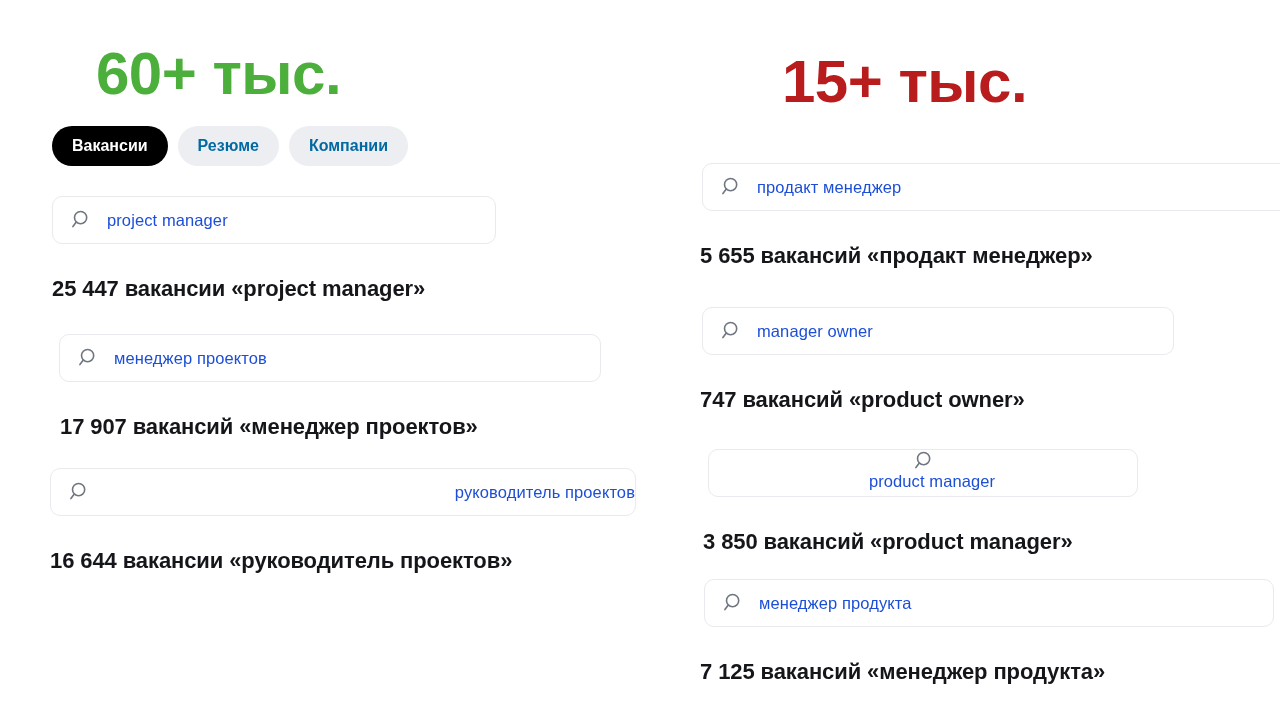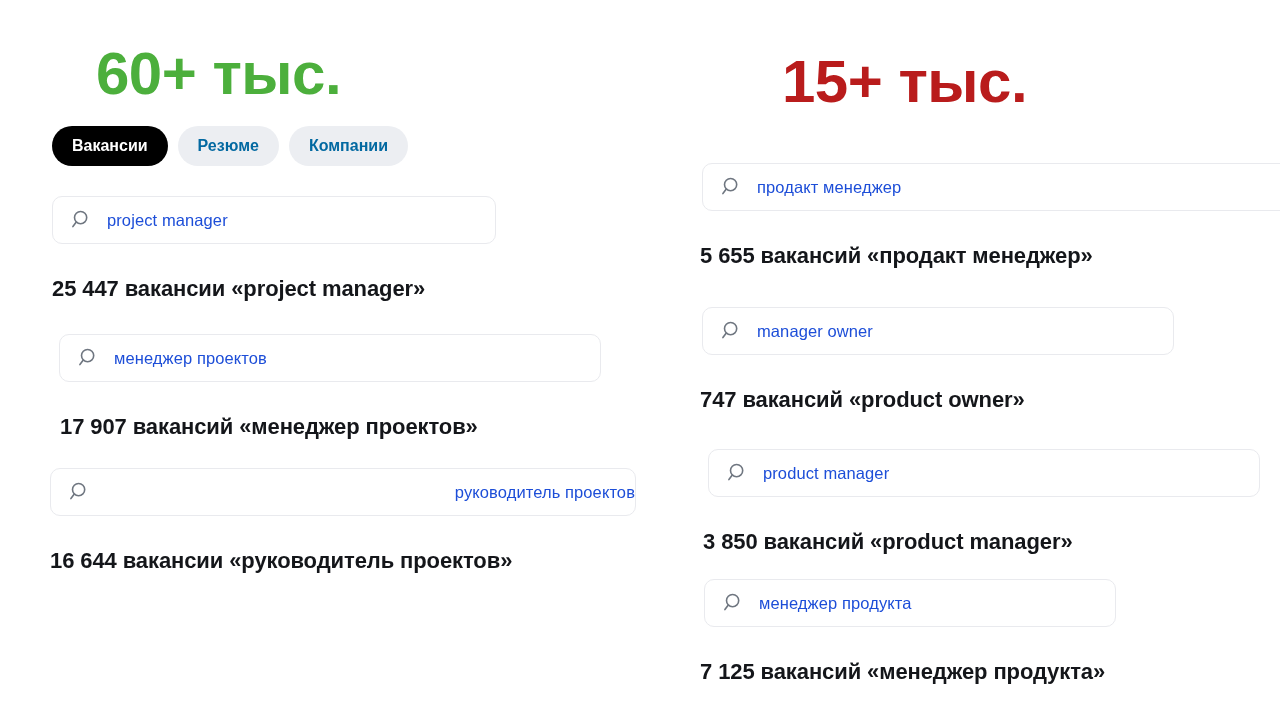--- a/index.html
+++ b/index.html
@@ -167,32 +167,32 @@
     <span class="mag">
       <svg viewBox="0 0 22 22" width="22" height="22" fill="none" stroke="currentColor" stroke-width="1.6" stroke-linecap="round">
         <circle cx="9.6" cy="8.6" r="6.1"></circle>
         <line x1="5.1" y1="13.3" x2="1.9" y2="17.6"></line>
       </svg>
     </span>
     <span class="qtext">manager owner</span>
   </div>
   <div class="result" style="left:10px; top:387px;">747 вакансий «product owner»</div>
 
-  <div class="searchbox" style="left:18px; top:449px; width:552px;">
+  <div class="searchbox" style="left:18px; top:449px; width:430px;flex-direction:column;">
     <span class="mag">
       <svg viewBox="0 0 22 22" width="22" height="22" fill="none" stroke="currentColor" stroke-width="1.6" stroke-linecap="round">
         <circle cx="9.6" cy="8.6" r="6.1"></circle>
         <line x1="5.1" y1="13.3" x2="1.9" y2="17.6"></line>
       </svg>
     </span>
     <span class="qtext">product manager</span>
   </div>
   <div class="result" style="left:13px; top:529px;">3 850 вакансий «product manager»</div>
 
-  <div class="searchbox" style="left:14px; top:579px; width:412px;">
+  <div class="searchbox" style="left:14px; top:579px; width:570px;">
     <span class="mag">
       <svg viewBox="0 0 22 22" width="22" height="22" fill="none" stroke="currentColor" stroke-width="1.6" stroke-linecap="round">
         <circle cx="9.6" cy="8.6" r="6.1"></circle>
         <line x1="5.1" y1="13.3" x2="1.9" y2="17.6"></line>
       </svg>
     </span>
     <span class="qtext">менеджер продукта</span>
   </div>
   <div class="result" style="left:10px; top:659px;">7 125 вакансий «менеджер продукта»</div>
 

